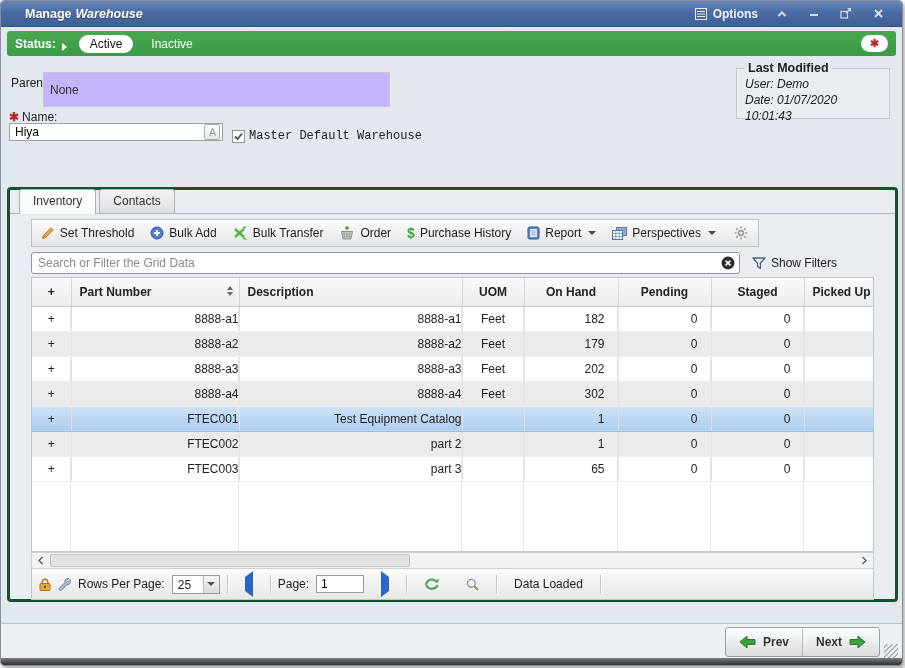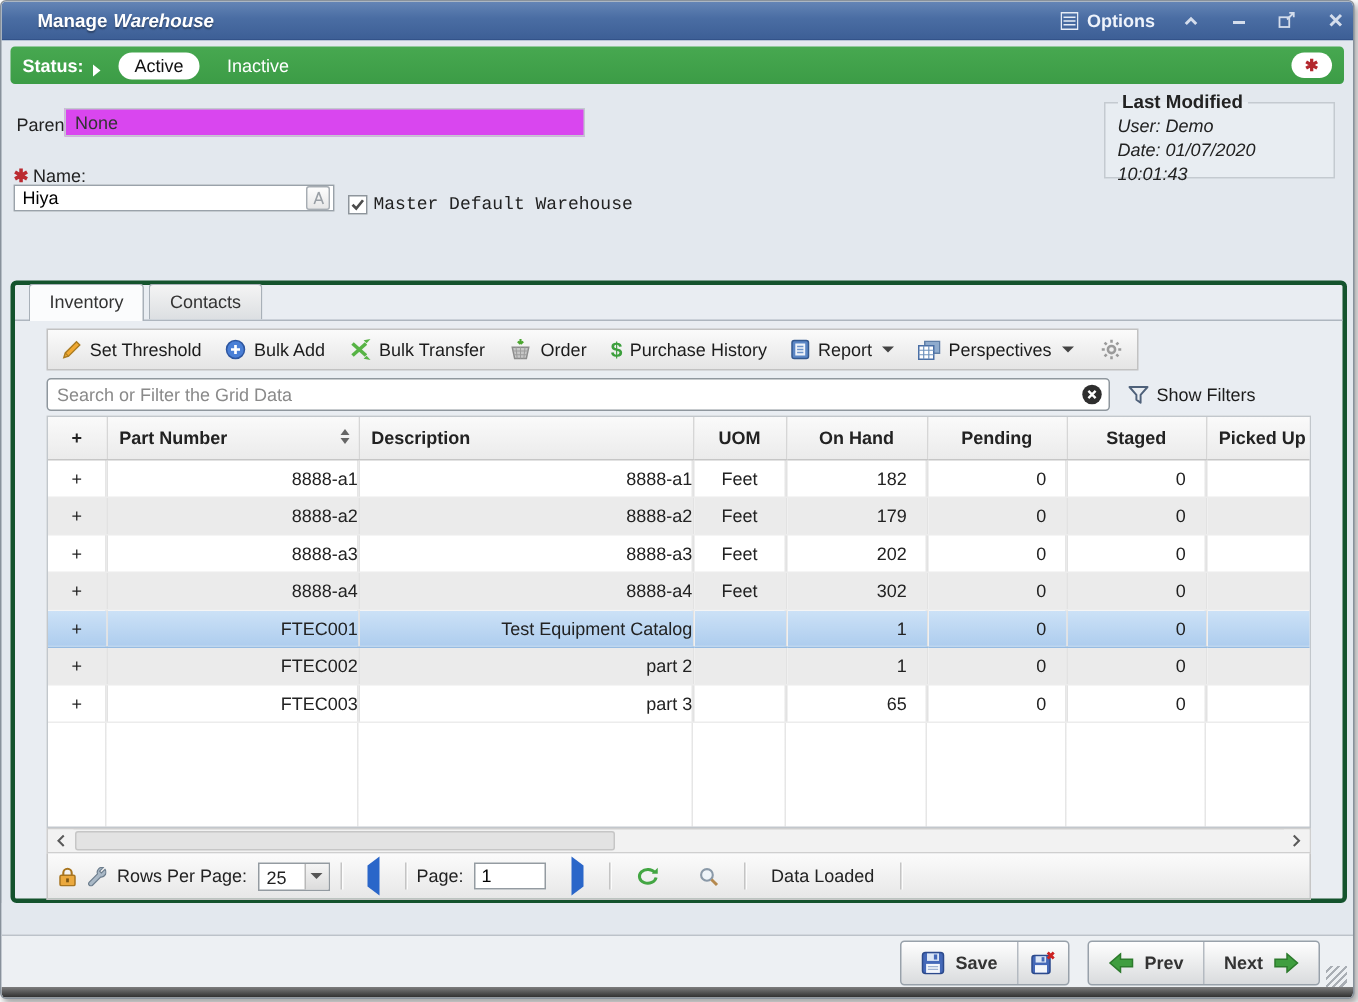--- a/index.html
+++ b/index.html
@@ -4,41 +4,41 @@
 <style>
   * { box-sizing: border-box; margin: 0; padding: 0; }
   html,body { width: 905px; height: 668px; background:#fff; font-family:"Liberation Sans",sans-serif; font-size:12px; color:#222; }
   .window { position:absolute; left:0; top:0; width:903px; height:666px; background:#e3e8ee;
             border:1px solid #88919b; border-radius:4px; box-shadow:2px 3px 5px rgba(0,0,0,.35); overflow:hidden; }
 
   
   .titlebar { position:absolute; left:0; top:0; right:0; height:26px;
               background:linear-gradient(#6485b6 0%, #4a6da3 45%, #3d5f96 100%);
               border-bottom:1px solid #33538a; border-radius:3px 3px 0 0;
-              display:flex; align-items:center; padding:0 4px 0 24px; color:#fff; }
+              display:flex; align-items:center; padding:0 16px 0 24px; color:#fff; }
   .titlebar .title { font-weight:bold; font-size:12.5px; text-shadow:0 1px 1px rgba(0,0,0,.35); }
   .titlebar .title .em { font-style:italic; margin-left:4px; }
   .titlebar-right { margin-left:auto; display:flex; align-items:center; gap:16px; }
   .options-btn { display:flex; align-items:center; gap:6px; font-weight:bold; color:#eef3fb; cursor:default; }
   .win-btn { display:flex; align-items:center; justify-content:center; width:16px; height:16px; }
 
   
   .statusbar { position:absolute; left:6px; right:6px; top:30px; height:25px; border-radius:3px;
                background:linear-gradient(#47a850,#3c9c46); display:flex; align-items:center; padding:0 8px; gap:12px; }
   .status-label { color:#fff; font-weight:bold; display:flex; align-items:flex-end; gap:6px; }
   .status-caret { width:0; height:0; border-left:5px solid #fff; border-top:4px solid transparent; border-bottom:4px solid transparent; }
   .pill-active { background:#fff; color:#111; border-radius:9px; padding:2px 11px; }
   .status-inactive { color:#fff; padding:2px 6px; }
   .required-badge { margin-left:auto; background:#fff; border-radius:9px; width:27px; height:17px;
                     display:flex; align-items:center; justify-content:center; color:#b3282e; font-size:11px; font-weight:bold; }
 
   
   .lbl { position:absolute; color:#222; }
   .parent-label { left:10px; top:75px; }
-  .parent-input { position:absolute; left:42px; top:71px; width:347px; height:19px; background:#d946ef;
+  .parent-input { position:absolute; left:42px; top:71px; width:347px; height:35px; background:#c4b5fd;
                   border:1px solid #c3c9cf; padding:0 6px; font-family:inherit; font-size:12px; color:#333; }
   fieldset.lastmod { position:absolute; left:735px; top:60px; width:154px; height:58px;
                      border:1px solid #c4cad0; padding:1px 8px 4px 8px; background:#e8edf2; }
   fieldset.lastmod legend { font-weight:bold; font-size:12.5px; padding:0 3px; }
   fieldset.lastmod div { line-height:16px;font-style:italic; }
   .req { color:#bb2a31; font-weight:bold; margin-right:3px; }
   .name-label { left:8px; top:109px; }
   .name-input-wrap { position:absolute; left:8px; top:122px; width:214px; height:18px; background:#fff;
                      border:1px solid #9aa2aa; display:flex; align-items:center; }
   .name-input { flex:1; border:none; outline:none; padding:0 5px; font-family:inherit; font-size:12px; }
@@ -501,45 +501,20 @@
       </div>
 
     </div>
   </div>
 
   <div class="footer-gap"></div>
   <div class="footerband">
     <div class="btn-group">
       <span class="fbtn">
         <span>
-            <svg width="16" height="16" viewBox="0 0 16 16">
-              <rect x="1" y="1" width="14" height="14" rx="2" fill="#4468b8" stroke="#2c4a8c"></rect>
-              <rect x="4" y="1.6" width="8" height="5" fill="#dce6f5"></rect>
-              <rect x="8.6" y="2.3" width="2.2" height="3.4" fill="#4468b8"></rect>
-              <rect x="3.4" y="8.6" width="9.2" height="6" fill="#f3f6fb"></rect>
-              <path d="M4.6 10.4 h6.8 M4.6 12.2 h6.8" stroke="#9fb2d2" stroke-width="0.9"></path>
-            </svg>
-          </span>
-        <span>Save</span>
-      </span>
-      <span class="fbtn icon-only">
-        <span>
-            <svg width="17" height="16" viewBox="0 0 17 16">
-              <rect x="1" y="3" width="12" height="12" rx="1.6" fill="#4468b8" stroke="#2c4a8c"></rect>
-              <rect x="3.4" y="3.5" width="7" height="4.2" fill="#dce6f5"></rect>
-              <rect x="7.4" y="4.1" width="1.9" height="2.9" fill="#4468b8"></rect>
-              <rect x="3" y="9.4" width="8" height="5" fill="#f3f6fb"></rect>
-              <path d="M11.5 1 l4 4 M15.5 1 l-4 4" stroke="#cc2222" stroke-width="1.9"></path>
-            </svg>
-          </span>
-      </span>
-    </div>
-    <div class="btn-group">
-      <span class="fbtn">
-        <span>
             <svg width="17" height="14" viewBox="0 0 17 14">
               <path d="M8 1 v3.5 h8 v5 H8 V13 L1 7z" fill="#3f9e3f" stroke="#2c7a2c"></path>
             </svg>
           </span>
         <span>Prev</span>
       </span>
       <span class="fbtn">
         <span>Next</span>
         <span>
             <svg width="17" height="14" viewBox="0 0 17 14">

